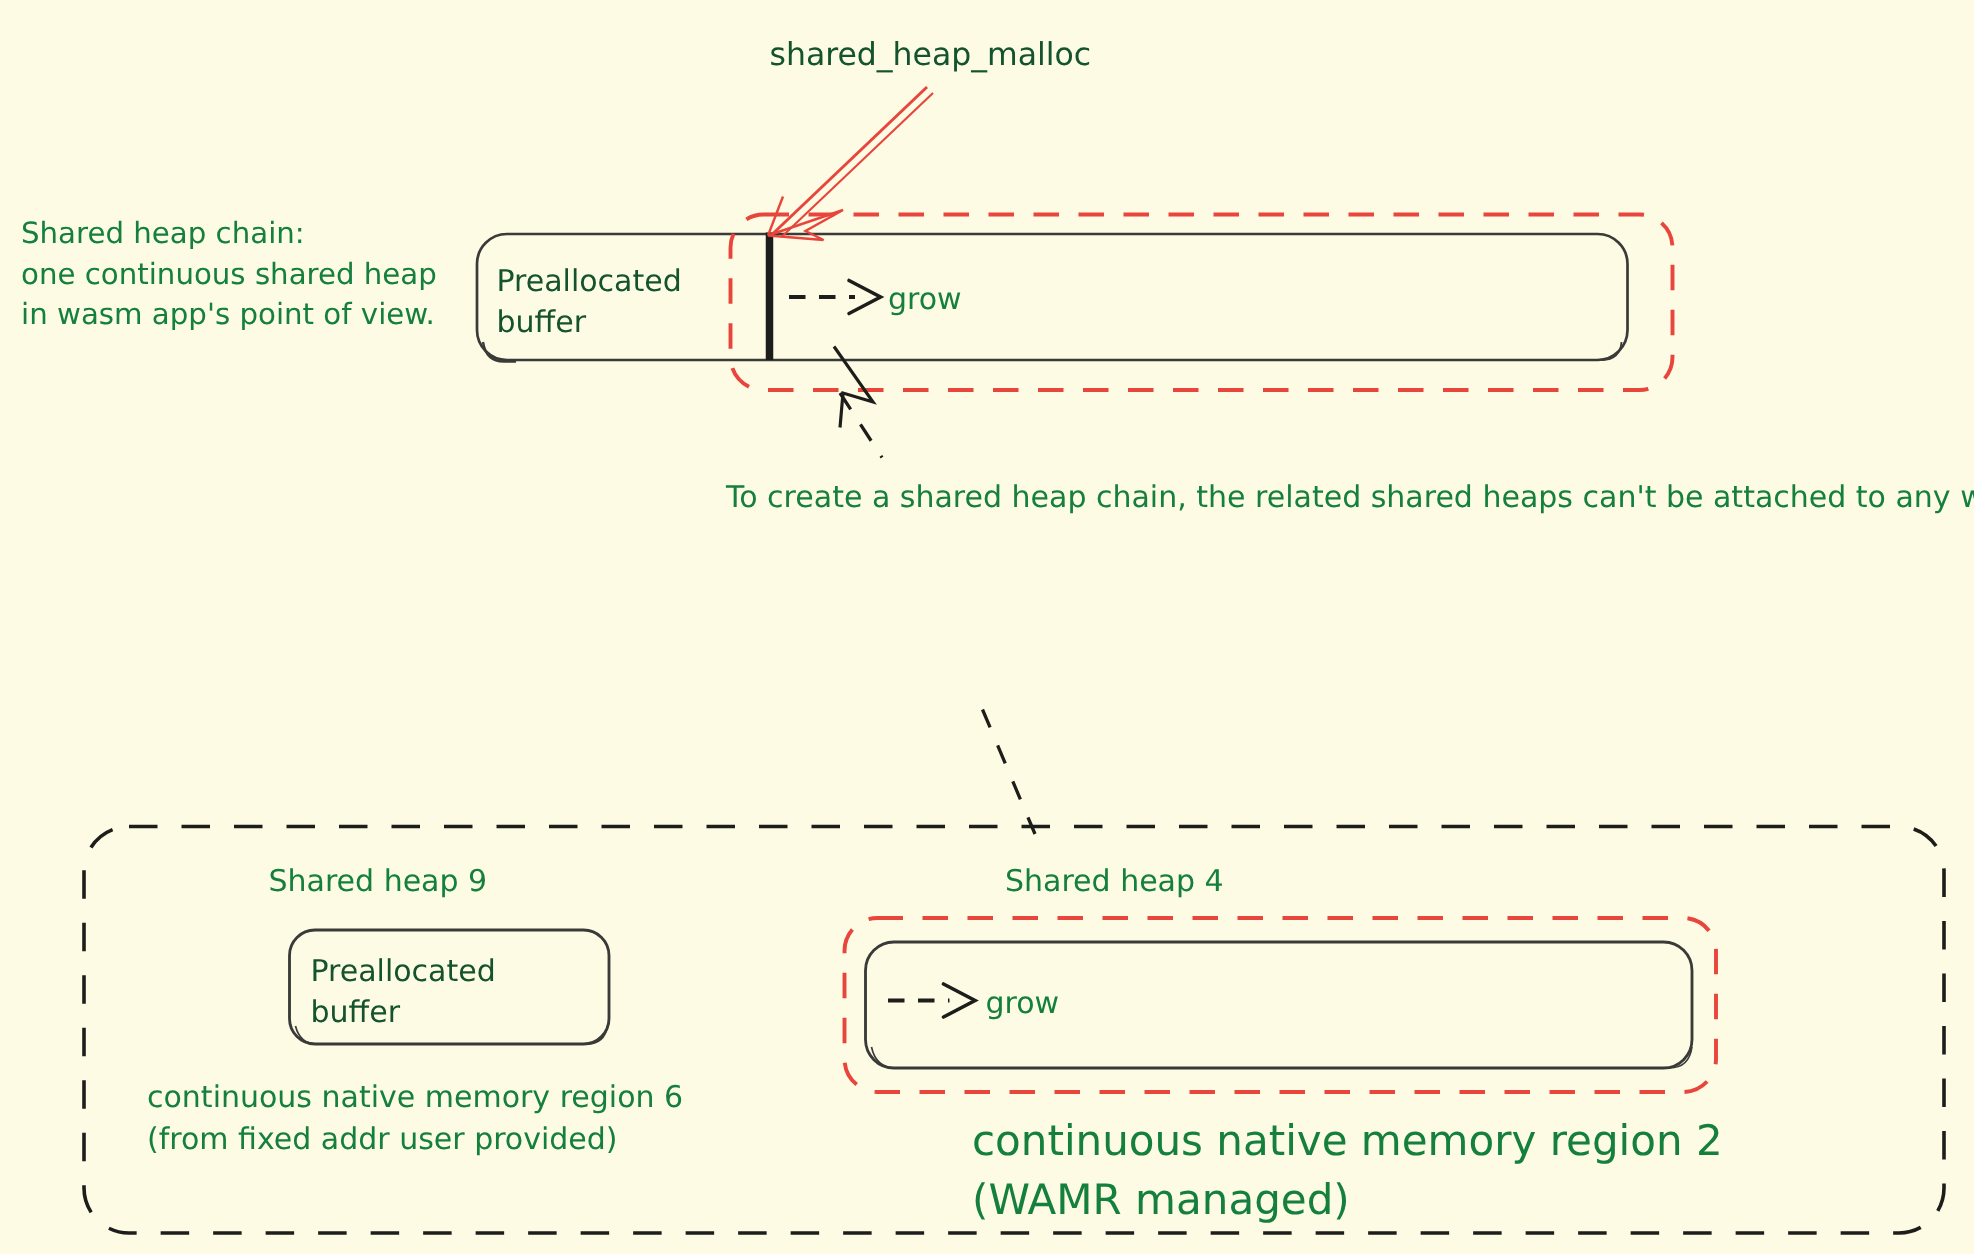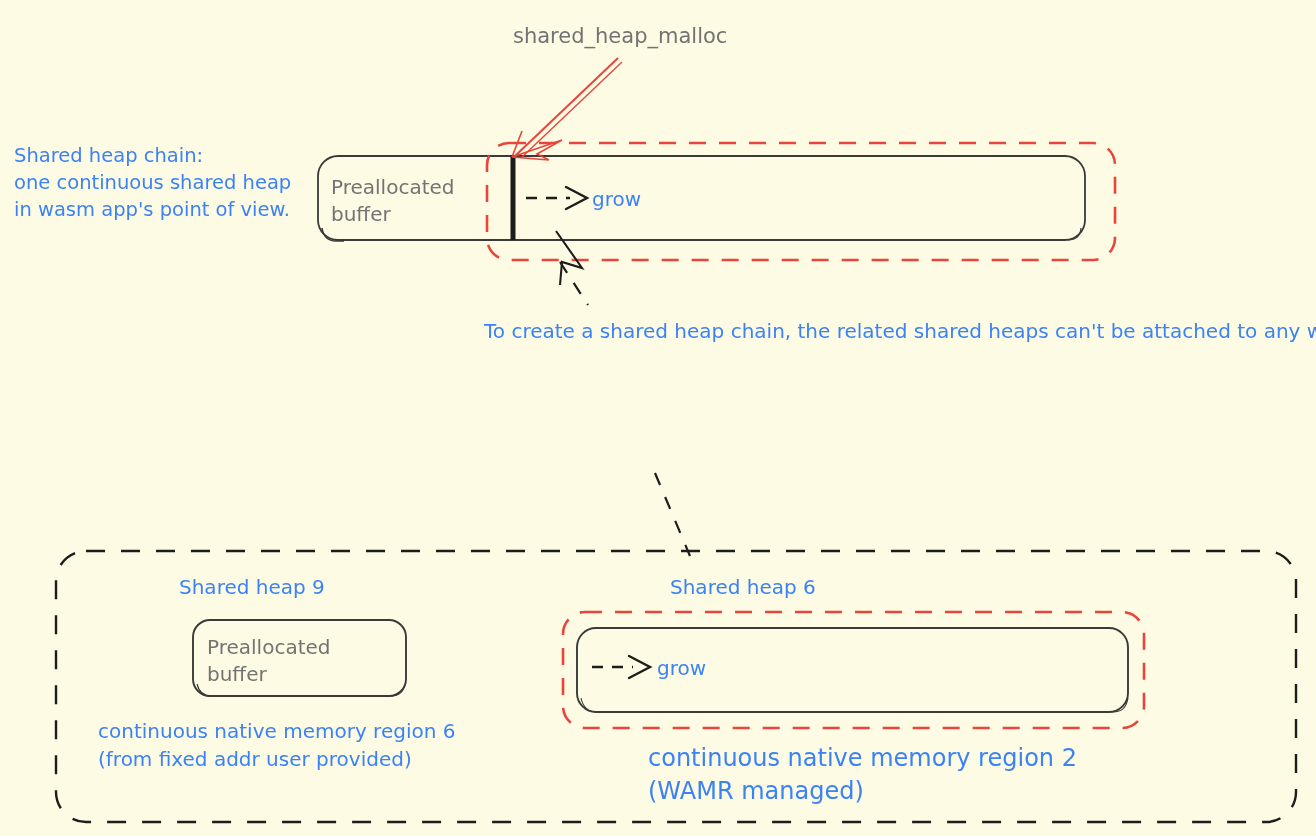--- a/index.html
+++ b/index.html
@@ -21,26 +21,26 @@
   svg.layer {
     position: absolute;
     left: 0;
     top: 0;
     width: 1316px;
     height: 836px;
     pointer-events: none;
   }
   .txt {
     position: absolute;
-    color: #3b82f6;
+    color: #15803d;
     font-family: "DejaVu Sans", sans-serif;
     white-space: pre;
     line-height: 1.30;
   }
-  .red { color: #737373; }
+  .red { color: #14532d; }
   .ctr { text-align: left; }
 
   
   #desc {
     left: 14px;
     top: 143px;
     font-size: 19.5px;
     line-height: 1.38;
   }
 
@@ -105,21 +105,21 @@
     left: 98px;
     top: 718px;
     width: 400px;
     font-size: 20px;
     line-height: 1.38;
   }
   #region2-note {
     left: 648px;
     top: 742px;
     width: 420px;
-    font-size: 24px;
+    font-size: 28px;
     line-height: 1.38;
   }
 </style>
 </head>
 <body>
 
 <div id="canvas">
 
   <svg class="layer" viewBox="0 0 1316 836">
 
@@ -173,20 +173,20 @@
   <div class="txt ctr" id="mid-note">To create a shared heap chain, the related shared heaps can't be attached to any wasm apps</div>
 
   <div class="txt ctr" id="sh1-title">Shared heap 9</div>
 
   <div class="txt red ctr" id="prealloc-bot">Preallocated
 buffer</div>
 
   <div class="txt ctr" id="region1-note">continuous native memory region 6
 (from fixed addr user provided)</div>
 
-  <div class="txt ctr" id="sh2-title">Shared heap 6</div>
+  <div class="txt ctr" id="sh2-title">Shared heap 4</div>
 
   <div class="txt" id="grow-bot">grow</div>
 
   <div class="txt ctr" id="region2-note">continuous native memory region 2
 (WAMR managed)</div>
 
 </div>
 
 </body></html>

